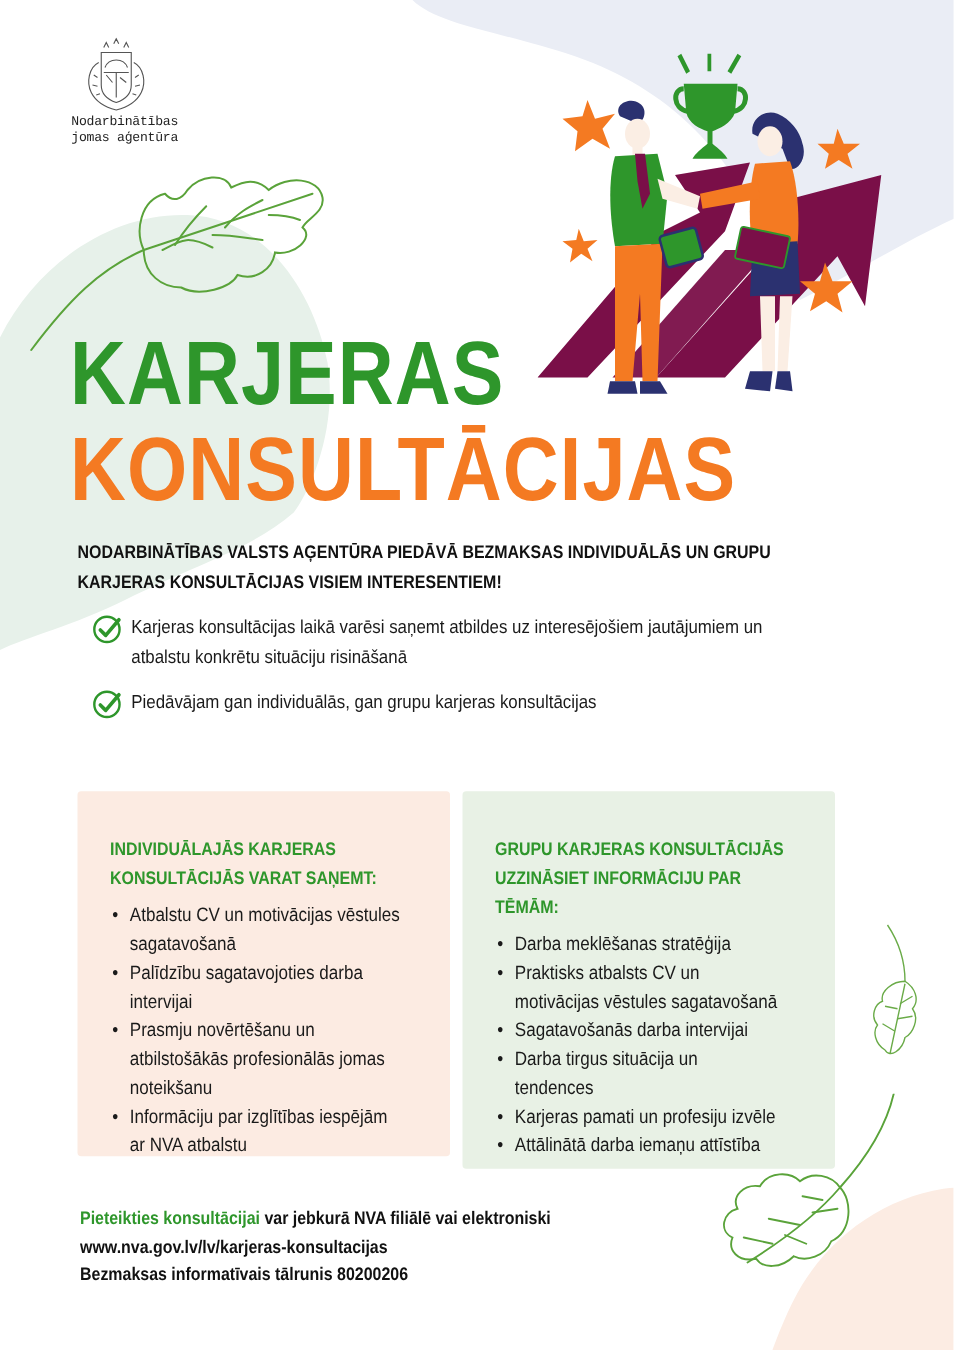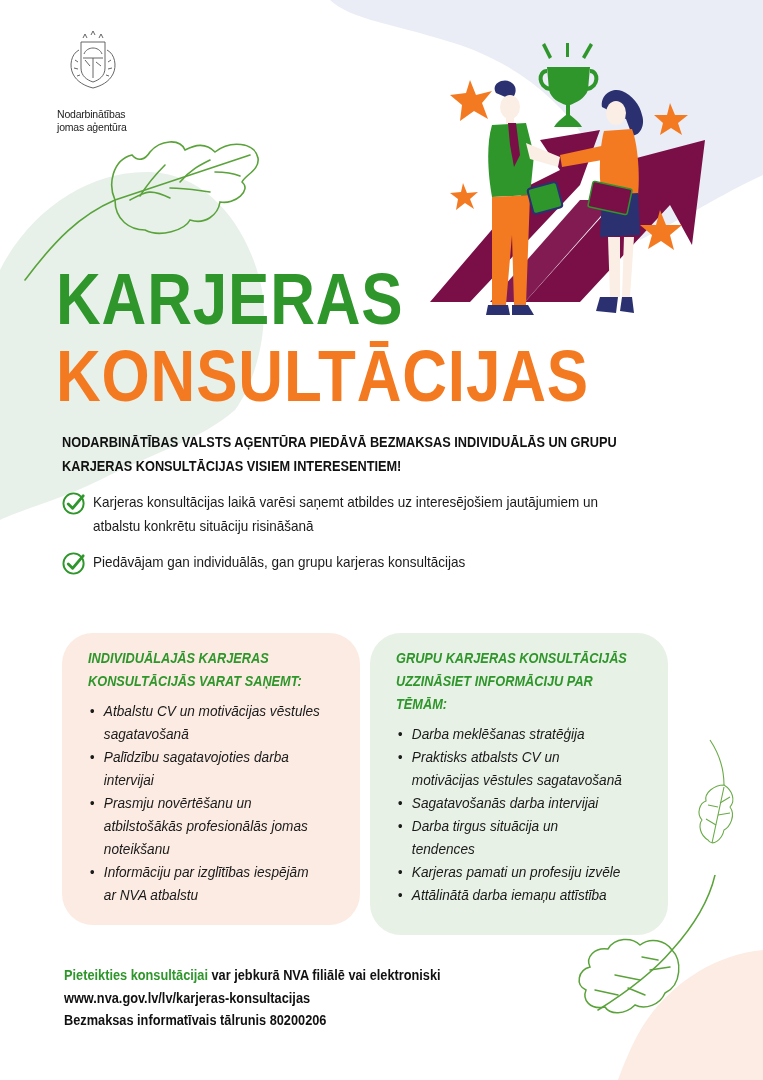--- a/index.html
+++ b/index.html
@@ -4,34 +4,34 @@
   <style>
     * { box-sizing: border-box; margin: 0; padding: 0; }
     html, body { width: 763px; height: 1080px; background: #ffffff; overflow: hidden; }
     body { position: relative; font-family: "Liberation Sans", "DejaVu Sans", sans-serif; color: #1a1a1a; }
 
     .bg-blob { position: absolute; z-index: 0; }
     .illustration, .leaf { position: absolute; z-index: 1; }
 
     .logo { position: absolute; left: 57px; top: 30px; z-index: 2; width: 90px; }
     .logo svg { display: block; margin-left: 8px; }
-    .logo-text { font-size: 10.5px; line-height: 13px; color: #222; margin-top: 16px; font-family: Liberation Sans, sans-serif; letter-spacing: -0.2px; }
+    .logo-text { font-size: 10.5px; line-height: 13px; color: #222; margin-top: 0; font-family: Liberation Mono, monospace; letter-spacing: -0.2px; }
 
     .title { position: absolute; left: 56px; z-index: 2; font-family: "Liberation Sans", sans-serif; font-weight: bold; font-size: 72px; line-height: 1; letter-spacing: 1px; transform: scaleX(0.86); transform-origin: left top; }
     .title-1 { top: 263px; color: #2e962b; }
     .title-2 { top: 340px; color: #f47a22; }
 
     .intro { position: absolute; left: 62px; top: 430px; width: 640px; z-index: 2; font-weight: bold; font-size: 14.5px; line-height: 24px; color: #111; transform: scaleX(0.88); transform-origin: left top; white-space: nowrap; }
 
-    .checks { position: absolute; left: 62px; top: 490px; z-index: 2; width: 680px; }
+    .checks { position: absolute; left: 74px; top: 490px; z-index: 2; width: 680px; }
     .check-item { display: flex; align-items: flex-start; margin-bottom: 12px; }
     .check-icon { width: 25px; height: 25px; flex-shrink: 0; margin-right: 6px; margin-top: 1px; }
     .check-text { font-size: 15px; line-height: 24px; color: #1a1a1a; transform: scaleX(0.9); transform-origin: left top; white-space: nowrap; }
 
-    .card { position: absolute; top: 633px; z-index: 2; border-radius: 31px; padding: 14px 0 0 26px; font-style: italic; }
+    .card { position: absolute; top: 633px; z-index: 2; border-radius: 3px; padding: 36px 0 0 26px; }
     .card-left { left: 62px; width: 298px; height: 292px; background: #fcebe2; }
     .card-right { left: 370px; width: 298px; height: 302px; background: #e8f1e5; }
     .card-title { font-weight: bold; font-size: 14.5px; line-height: 23px; color: #2e962b; transform: scaleX(0.88); transform-origin: left top; white-space: nowrap; margin-bottom: 6px; }
     .card-list { list-style: none; transform: scaleX(0.88); transform-origin: left top; white-space: nowrap; }
     .card-list li { position: relative; padding-left: 18px; font-size: 15.5px; line-height: 23px; color: #1a1a1a; }
     .card-list li::before { content: "•"; position: absolute; left: 2px; top: 0; }
 
     .footer { position: absolute; left: 64px; top: 964px; z-index: 2; font-weight: bold; font-size: 14.5px; line-height: 22.5px; color: #111; transform: scaleX(0.88); transform-origin: left top; white-space: nowrap; }
     .footer .green { color: #2e962b; }
   </style>

